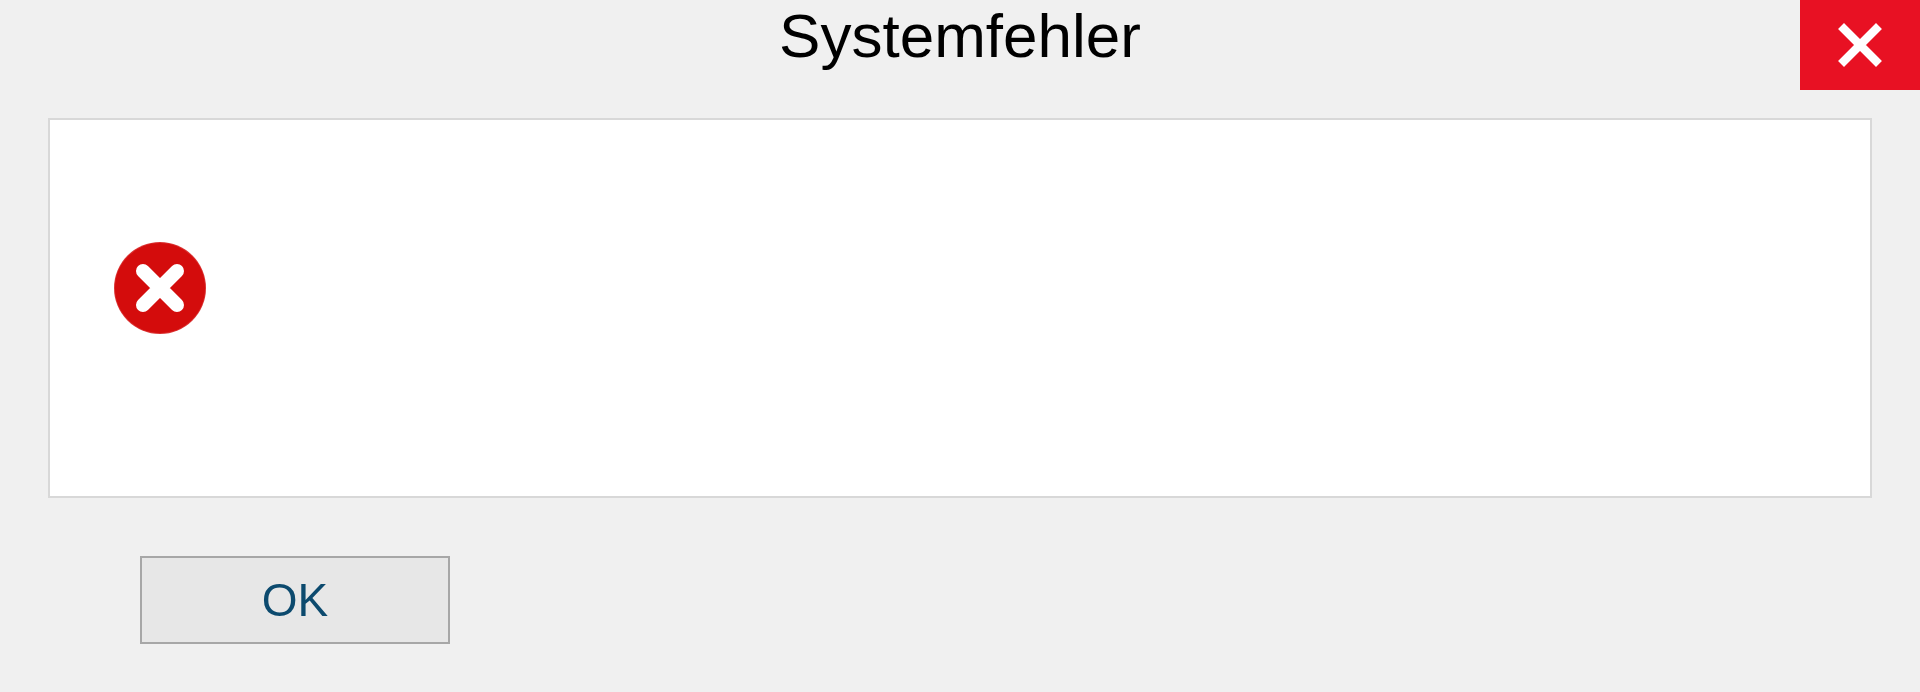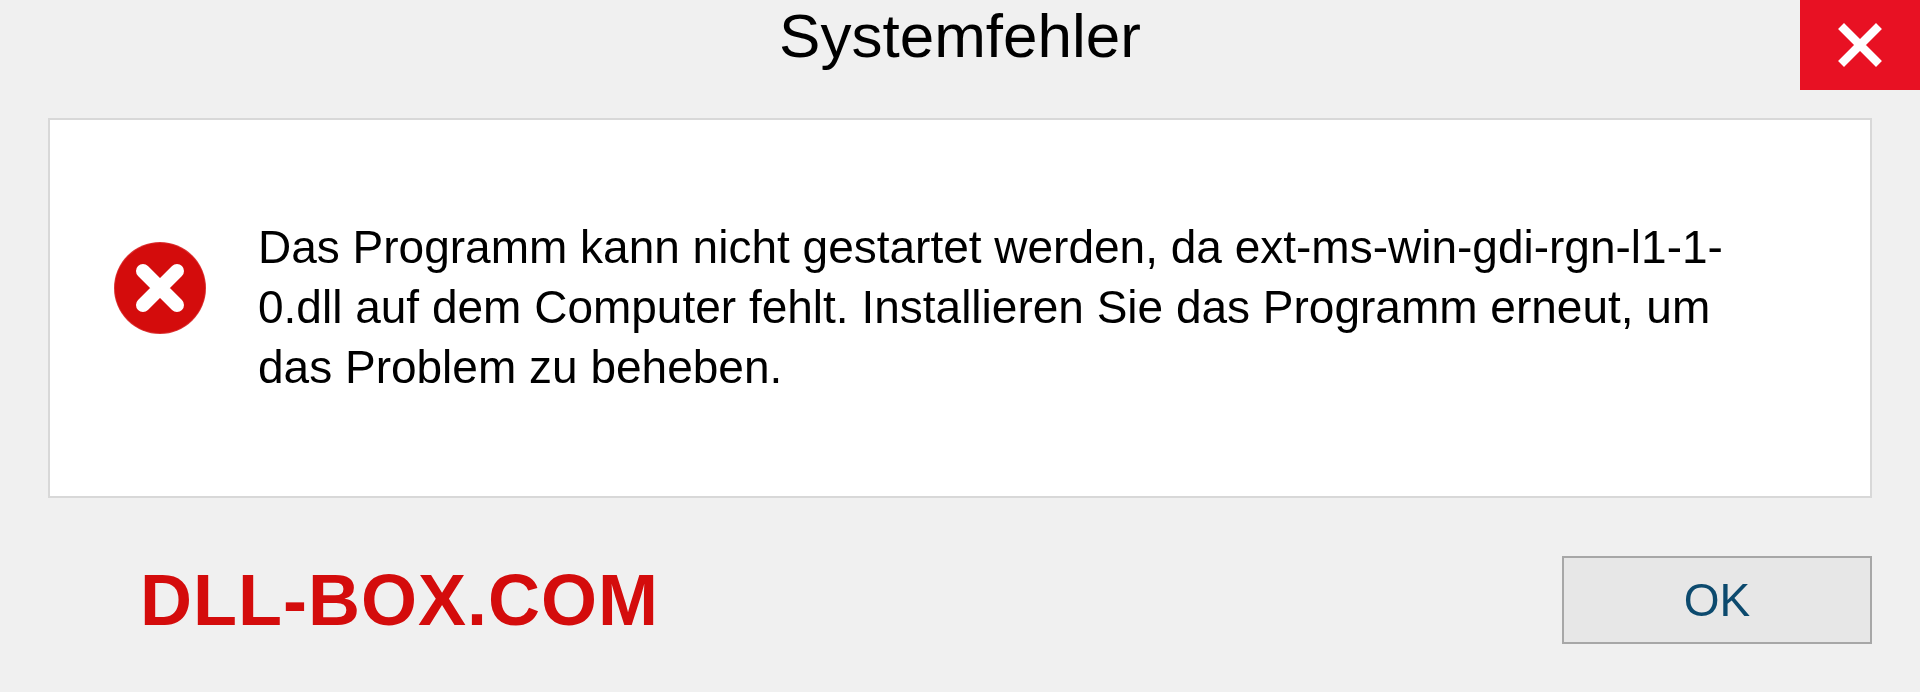--- a/index.html
+++ b/index.html
@@ -105,19 +105,17 @@
 </div>
 
 <div class="content-panel">
   <div class="error-icon">
     <svg viewBox="0 0 100 100">
       <circle cx="50" cy="50" r="46" fill="#d40c0c"></circle>
       <circle cx="50" cy="50" r="46" fill="none" stroke="#ffffff" stroke-width="2" opacity="0.15"></circle>
       <path d="M33 33 L67 67 M67 33 L33 67" stroke="#ffffff" stroke-width="14" stroke-linecap="round" fill="none"></path>
     </svg>
   </div>
-  <div class="message">Das Programm kann nicht gestartet werden, da ext-ms-win-gdi-rgn-l1-1-0.dll auf dem Computer fehlt. Installieren Sie das Programm erneut, um das Problem zu beheben.</div>
 </div>
 
 <div class="footer">
-  <div class="watermark">DLL-BOX.COM</div>
   <button class="ok-btn">OK</button>
 </div>
 
 </body></html>

